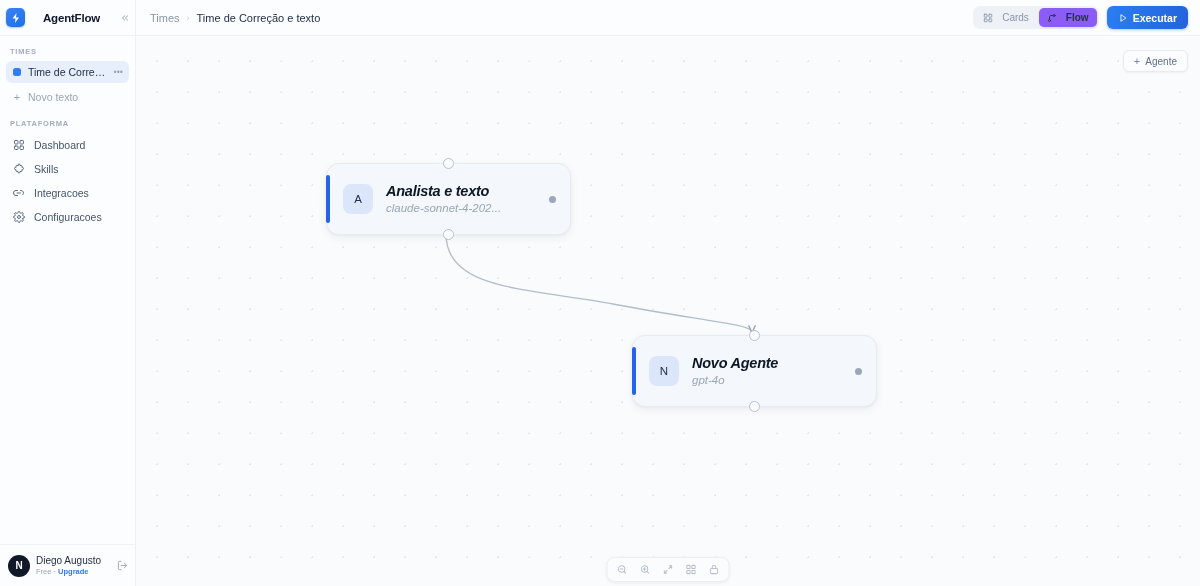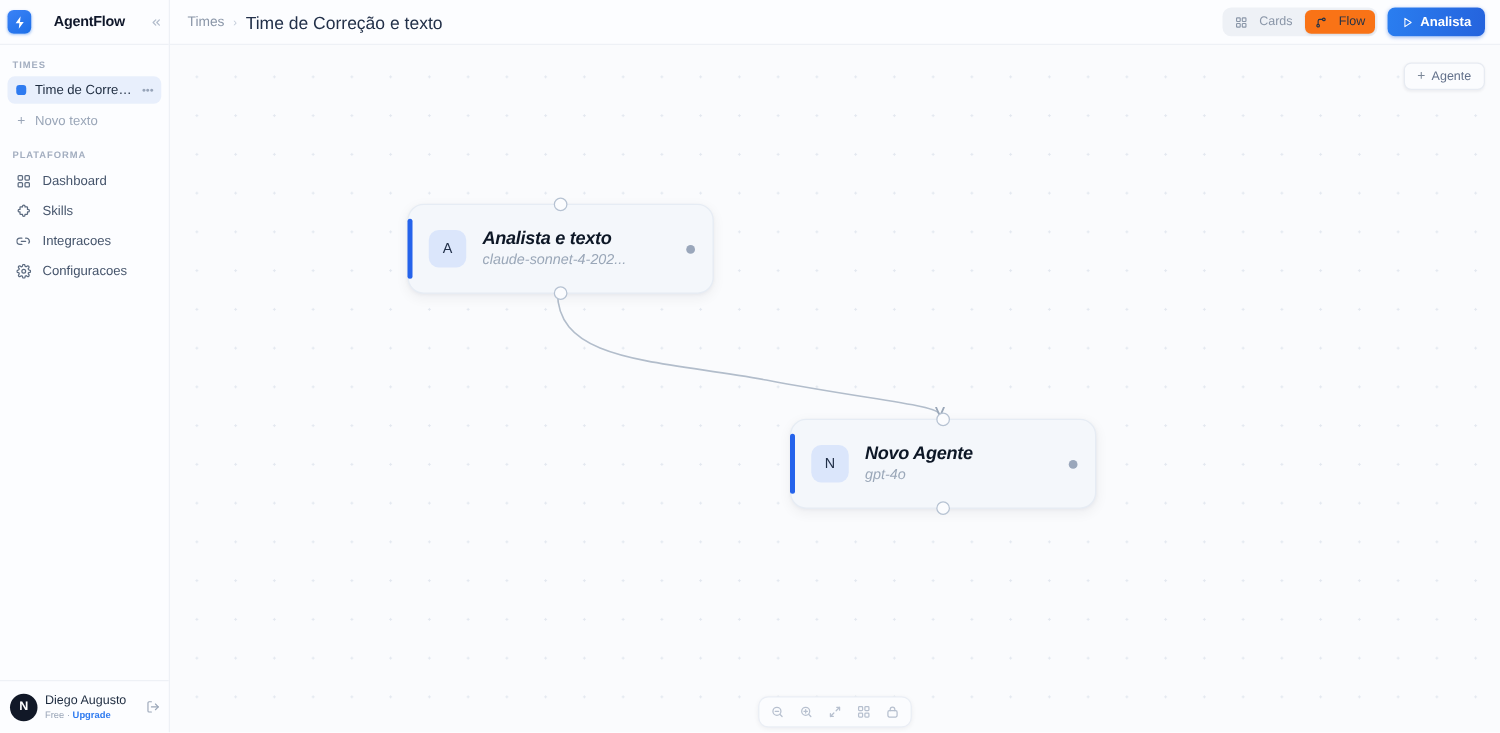--- a/index.html
+++ b/index.html
@@ -103,33 +103,33 @@
 
   .topbar {
     height: 36px; background: #fcfdff;
     border-bottom: 1px solid #eef1f6;
     display: flex; align-items: center;
     padding: 0 12px 0 14px; gap: 8px; flex: 0 0 36px;
   }
   .crumbs { display: flex; align-items: center; gap: 7px; flex: 1; }
   .crumb-root { font-size: 11px; color: #8a96a8; }
   .crumb-sep { font-size: 9px; color: #c3ccd9; }
-  .crumb-cur { font-size: 14px; color: #223049; font-weight: 500; }
+  .crumb-cur { font-size: 11px; color: #223049; font-weight: 500; }
 
   .seg {
     display: flex; align-items: center; gap: 2px;
     background: #eef1f6; border-radius: 7px; padding: 2px;
   }
   .seg-btn {
     display: flex; align-items: center; gap: 9px;
     height: 19px; padding: 0 8px; border-radius: 5px;
     font-size: 10px; color: #8a96a8; white-space: nowrap;
   }
   .seg-btn.active {
-    background: #f97316; color: #243247; font-weight: 400;
+    background: #8b5cf6; color: #243247; font-weight: 700;
     box-shadow: 0 1px 2px rgba(16,24,40,.09);
   }
   .seg-btn svg { width: 10px; height: 10px; display:block; }
 
   .run-btn {
     display: flex; align-items: center; gap: 5px;
     height: 23px; padding: 0 11px; border-radius: 6px;
     background: linear-gradient(100deg,#2a7ef0,#2563dd);
     color: #fff; font-size: 10.5px; font-weight: 600;
     box-shadow: 0 1px 3px rgba(37,99,221,.35);
@@ -330,21 +330,21 @@
               <path d="M6 15.5V9a3 3 0 0 1 3-3h5.5"></path>
           </svg>
           <span>Flow</span>
         </div>
       </div>
 
       <div class="run-btn">
         <svg viewBox="0 0 24 24" fill="none" stroke="#fff" stroke-width="2" stroke-linejoin="round">
           <path d="M7 4 L19 12 L7 20 Z"></path>
         </svg>
-        <span>Analista</span>
+        <span>Executar</span>
       </div>
     </div>
 
     <div class="canvas">
 
       <div class="add-agent">
         <span class="plus">+</span>
         <span>Agente</span>
       </div>
 

